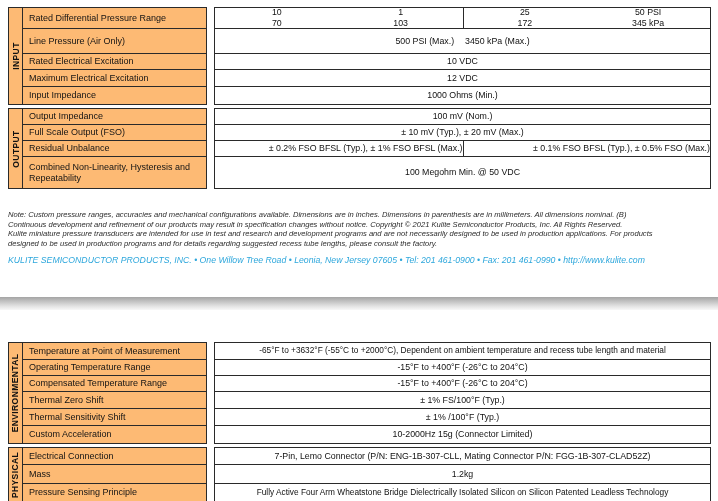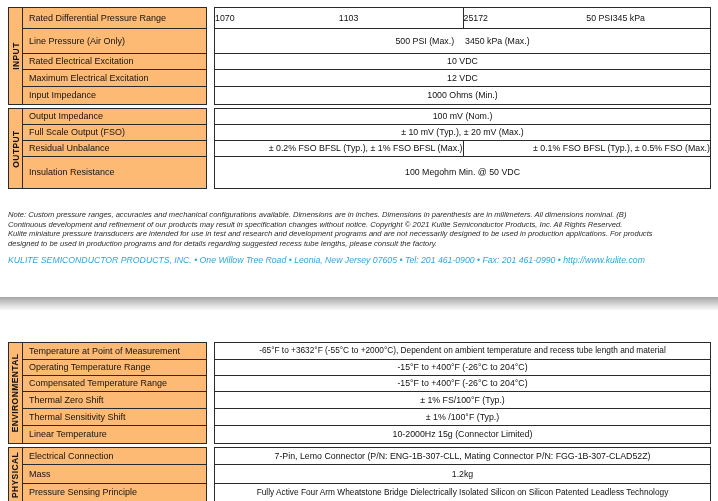--- a/index.html
+++ b/index.html
@@ -22,21 +22,21 @@
   .lrows { flex:1; display:flex; flex-direction:column; }
   .lrow  { border-bottom:1px solid #2a2a2a; display:flex; align-items:center; padding-left:6px; }
   .lrow:last-child { border-bottom:none; }
   .ltext { font-size:9px; line-height:1.15; color:#141414; }
 
   .vrow  { border-bottom:1px solid #2a2a2a; display:flex; align-items:center; justify-content:center; text-align:center; font-size:8.8px; line-height:1.2; }
   .vrow:last-child { border-bottom:none; }
   .vrow.stack { flex-direction:row;gap:11px; }
   .vrow.small { font-size:8.3px; }
 
-  .q   { width:25%; height:100%; display:flex; align-items:center; line-height:1.25; }
+  .q   { width:25%; height:100%; display:flex; flex-direction:column; align-items:center; justify-content:center; line-height:1.25; }
   .half{ width:50%; height:100%; display:flex; align-items:center; justify-content:flex-end; }
   .bl  { border-left:1px solid #2a2a2a; }
 
   
   .sec-input  .lrow:nth-child(1), .sec-input  .vrow:nth-child(1){height:21px}
   .sec-input  .lrow:nth-child(2), .sec-input  .vrow:nth-child(2){height:25px}
   .sec-input  .lrow:nth-child(3), .sec-input  .vrow:nth-child(3){height:16px}
   .sec-input  .lrow:nth-child(4), .sec-input  .vrow:nth-child(4){height:17px}
   .sec-input  .lrow:nth-child(5), .sec-input  .vrow:nth-child(5){height:17px}
   .sec-output .lrow:nth-child(1), .sec-output .vrow:nth-child(1){height:16px}
@@ -137,21 +137,21 @@
         <div class="lrow">
             <span class="ltext">Output Impedance</span>
           </div>
         <div class="lrow">
             <span class="ltext">Full Scale Output (FSO)</span>
           </div>
         <div class="lrow">
             <span class="ltext">Residual Unbalance</span>
           </div>
         <div class="lrow">
-            <span class="ltext">Insulation Resistance</span>
+            <span class="ltext">Combined Non-Linearity, Hysteresis and Repeatability</span>
           </div>
       </div>
     </div>
     <div class="gap"></div>
     <div class="right">
       <div class="vrow">
           <span>100 mV (Nom.)</span>
         </div>
       <div class="vrow">
           <span>± 10 mV (Typ.), ± 20 mV (Max.)</span>
@@ -201,21 +201,21 @@
         <div class="lrow">
             <span class="ltext">Compensated Temperature Range</span>
           </div>
         <div class="lrow">
             <span class="ltext">Thermal Zero Shift</span>
           </div>
         <div class="lrow">
             <span class="ltext">Thermal Sensitivity Shift</span>
           </div>
         <div class="lrow">
-            <span class="ltext">Linear Temperature</span>
+            <span class="ltext">Custom Acceleration</span>
           </div>
       </div>
     </div>
     <div class="gap"></div>
     <div class="right">
       <div class="vrow small">
           <span>-65°F to +3632°F (-55°C to +2000°C), Dependent on ambient temperature and recess tube length and material</span>
         </div>
       <div class="vrow">
           <span>-15°F to +400°F (-26°C to 204°C)</span>

